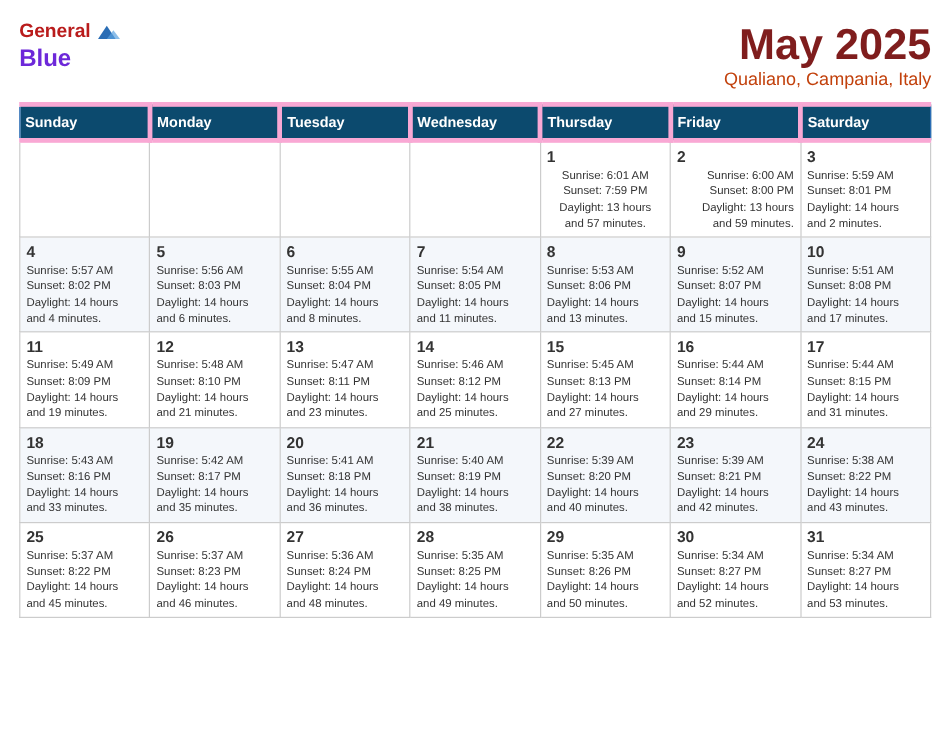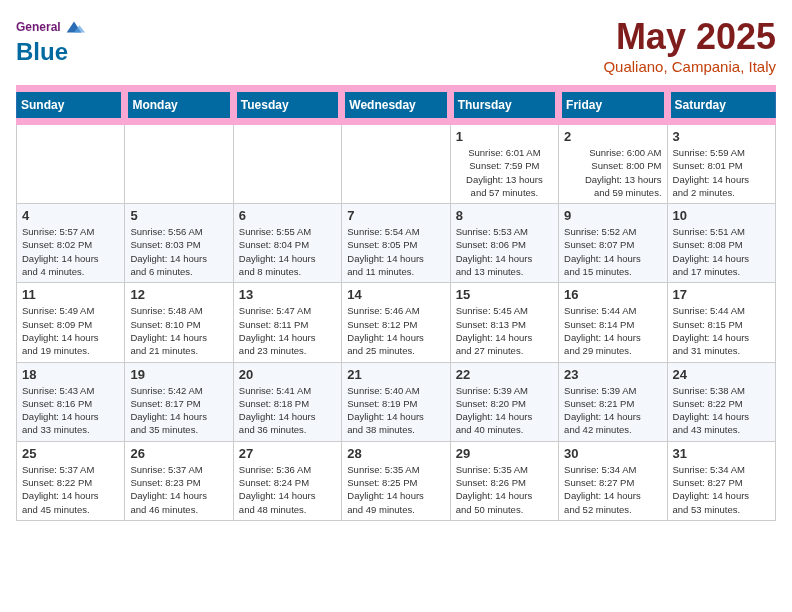--- a/index.html
+++ b/index.html
@@ -19,28 +19,28 @@
     .logo {
       display: flex;
       flex-direction: column;
       align-items: flex-start;
     }
     .logo-text {
       display: flex;
       align-items: center;
     }
     .logo-general {
-      font-size: 12px;
-      font-weight: bold;
-      color: #701a75;
+      font-size: 16px;
+      font-weight: bold;
+      color: #b91c1c;
     }
     .logo-blue {
-      font-size: 24px;
-      font-weight: bold;
-      color: #0369a1;
+      font-size: 20px;
+      font-weight: bold;
+      color: #6d28d9;
     }
     .logo-icon {
       width: 22px;
       height: 22px;
       margin-left: 2px;
     }
     .title-section {
       text-align: right;
     }
     .month-title {
@@ -50,27 +50,27 @@
     }
     .location {
       font-size: 15px;
       color: #c2410c;
     }
     table {
       width: 100%;
       border-collapse: collapse;
     }
     th {
-      background-color: #0369a1;
+      background-color: #0c4a6e;
       color: #fff;
       font-size: 12px;
       font-weight: bold;
       padding: 6px 4px;
       text-align: left;
-      border: 7px solid #f9a8d4;
+      border: 4px solid #f9a8d4;
     }
     td {
       border: 1px solid #ccc;
       vertical-align: top;
       padding: 4px 5px;
       width: calc(100% / 7);
       min-height: 80px;
       font-size: 10px;
       color: #333;
       background: #fff;

